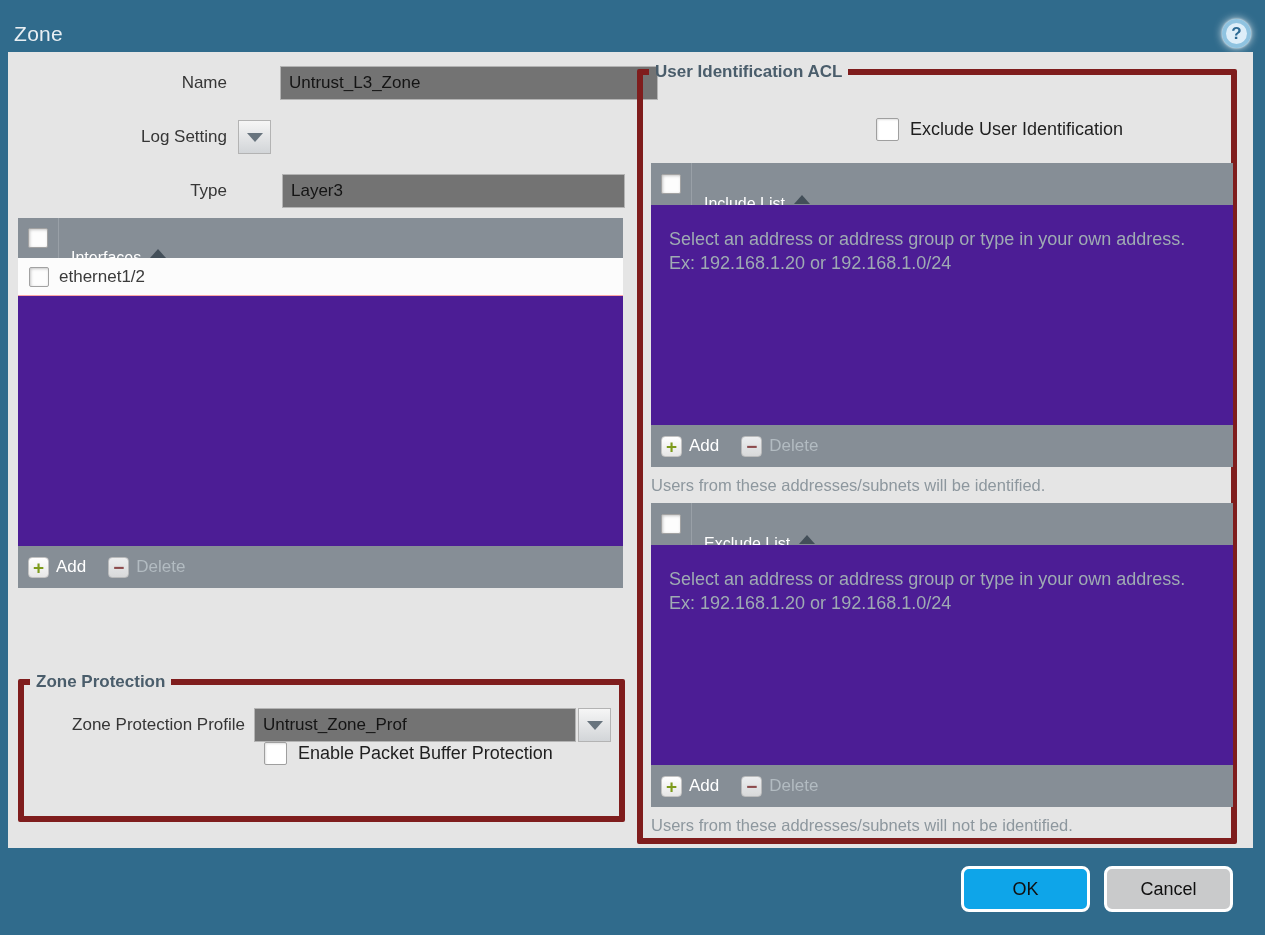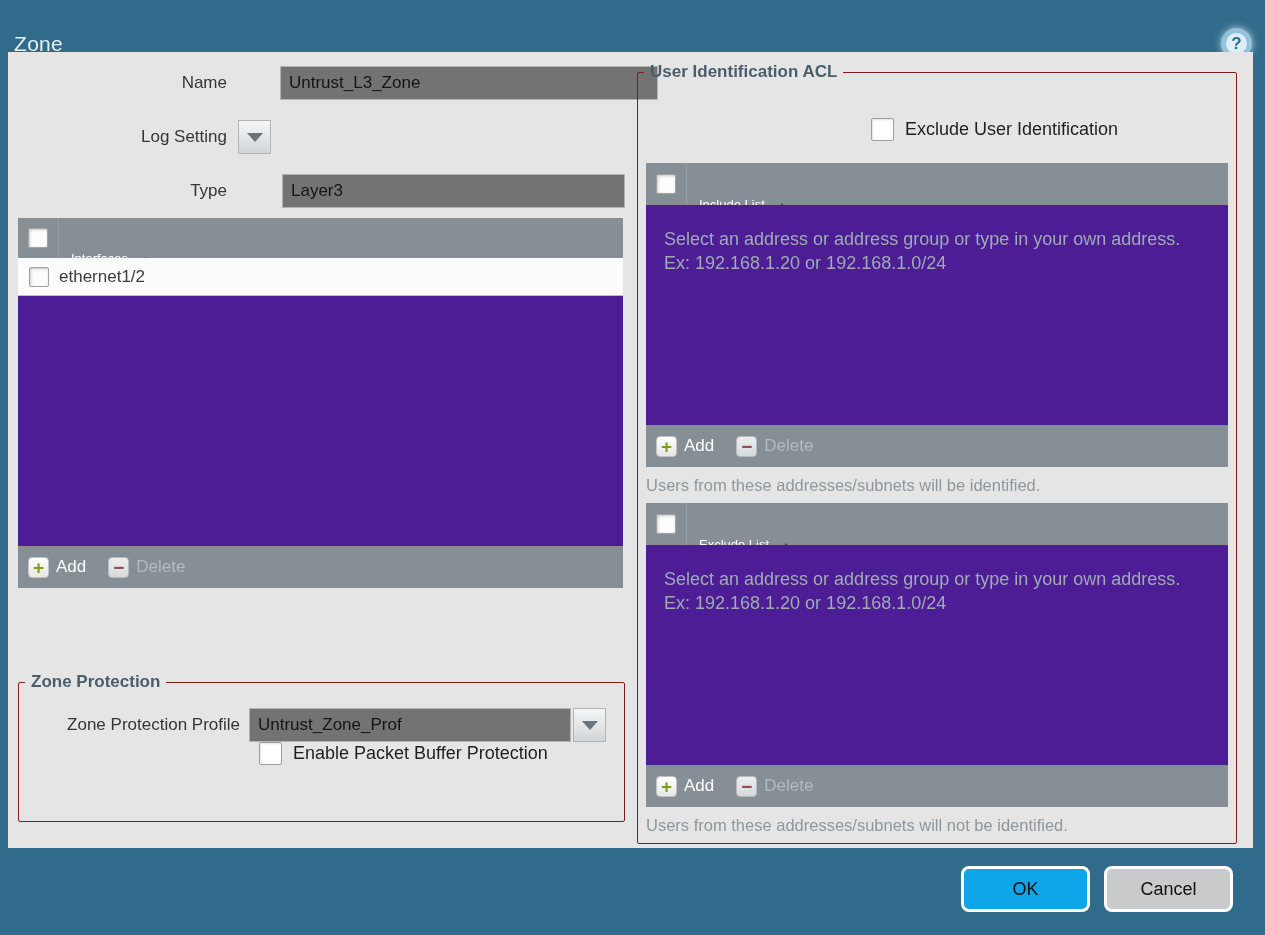--- a/index.html
+++ b/index.html
@@ -2,21 +2,21 @@
 <html><head>
 <meta charset="utf-8">
 <style>
   * { margin:0; padding:0; box-sizing:border-box; }
   html,body { width:1265px; height:935px; }
   body { font-family:"Liberation Sans","DejaVu Sans",sans-serif; }
 
   .screen { position:relative; width:1265px; height:935px; background:#306b8c; overflow:hidden; }
 
   
-  .titlebar { position:absolute; left:0; top:18px; width:1265px; height:52px; display:flex; align-items:center; }
+  .titlebar { position:absolute; left:0; top:8px; width:1265px; height:52px; display:flex; align-items:center; }
   .title { color:#e9eff3; font-size:21px; padding-left:14px; letter-spacing:.3px; }
   .help { position:absolute; right:14px; top:11px; width:29px; height:29px; border-radius:50%;
           background:#ddeef9; border:4px solid #8fc3e0; color:#2c6a94; font-weight:bold; font-size:17px;
           display:flex; align-items:center; justify-content:center;
           box-shadow:0 0 8px rgba(255,255,255,.85), 0 0 2px rgba(255,255,255,.9); cursor:pointer; }
 
   
   .dialog-body { position:absolute; left:8px; top:52px; width:1245px; height:796px; background:#e5e5e5; }
 
   
@@ -27,40 +27,40 @@
   .dd-btn { width:33px; height:34px; margin-left:2px; border:1px solid #b3b3b3;
             background:linear-gradient(#f6f6f6,#d2d5d8); display:flex; align-items:center; justify-content:center; cursor:pointer; }
   .dd-arrow { width:0; height:0; border-left:8px solid transparent; border-right:8px solid transparent; border-top:9px solid #68747e; }
 
   
   .ptable { position:absolute; display:flex; flex-direction:column; }
   .thead { height:40px; background:#868e96; display:flex; align-items:center; flex:0 0 auto; }
   .cbcell { width:41px; display:flex; align-items:center; justify-content:center; align-self:stretch; border-right:1px solid #99a0a7; }
   .cb { width:20px; height:20px; background:#fdfdfd; border:1px solid #a2a2a2; border-radius:2px;
         box-shadow:inset 1px 1px 3px rgba(0,0,0,.22); cursor:pointer; }
-  .thlabel { color:#fff; font-size:13px; padding-left:12px; display:flex; align-items:flex-end; gap:9px; cursor:pointer;margin-top:40px; }
+  .thlabel { color:#fff; font-size:16px; padding-left:12px; display:flex; align-items:flex-start; gap:9px; cursor:pointer;margin-top:40px; }
   .sort-up { width:0; height:0; border-left:8px solid transparent; border-right:8px solid transparent; border-bottom:9px solid #434f59; }
   .tbody { background:#4c1d95; flex:1 1 auto; overflow:hidden; }
   .trow { height:38px; display:flex; align-items:center; border-bottom:1px solid #fca5a5; background:#fcfcfc; }
   .trow .rlabel { font-size:17px; color:#3b3b3b; padding-left:12px; }
   .placeholder { color:#9fabb3; font-size:18px; line-height:1.35; padding:22px 0 0 18px; max-width:540px; }
   .tfoot { height:42px; background:#868e96; display:flex; align-items:center; gap:22px; padding-left:10px; flex:0 0 auto; }
   .tool-btn { display:flex; align-items:center; gap:7px; cursor:pointer; }
   .tool-ico { width:21px; height:21px; border-radius:4px; background:linear-gradient(#ffffff,#e6e6e6);
               border:1px solid #c2c2c2; display:flex; align-items:center; justify-content:center;
               font-weight:bold; font-size:19px; line-height:1; }
   .plus  { color:#7d9b1c; }
   .minus { color:#8e4040; }
   .tool-lbl { color:#fff; font-size:17px; }
   .tool-btn.disabled { cursor:default; }
   .tool-btn.disabled .tool-lbl { color:#b2bbc1; }
   .tool-btn.disabled .tool-ico { opacity:.85; }
 
   
-  fieldset { border:1px solid #7f1d1d; border-radius:2px; }
+  fieldset { border:6px solid #7f1d1d; border-radius:2px; }
   legend { font-size:17px; font-weight:bold; color:#4a5d6b; padding:0 6px; margin-left:6px; }
 
   .zp-fieldset { position:absolute; left:10px; top:620px; width:607px; height:150px; }
   .zp-row { display:flex; align-items:center; margin-top:16px; }
   .zp-row .flabel { width:230px; }
   .cb-row { display:flex; align-items:center; gap:11px; margin-top:0; margin-left:240px; }
   .cb-big { width:23px; height:23px; background:#fff; border:1px solid #9f9f9f; border-radius:2px;
             box-shadow:inset 1px 1px 2px rgba(0,0,0,.12); cursor:pointer; }
   .cb-label { font-size:18px; color:#1f1f1f; }
 

